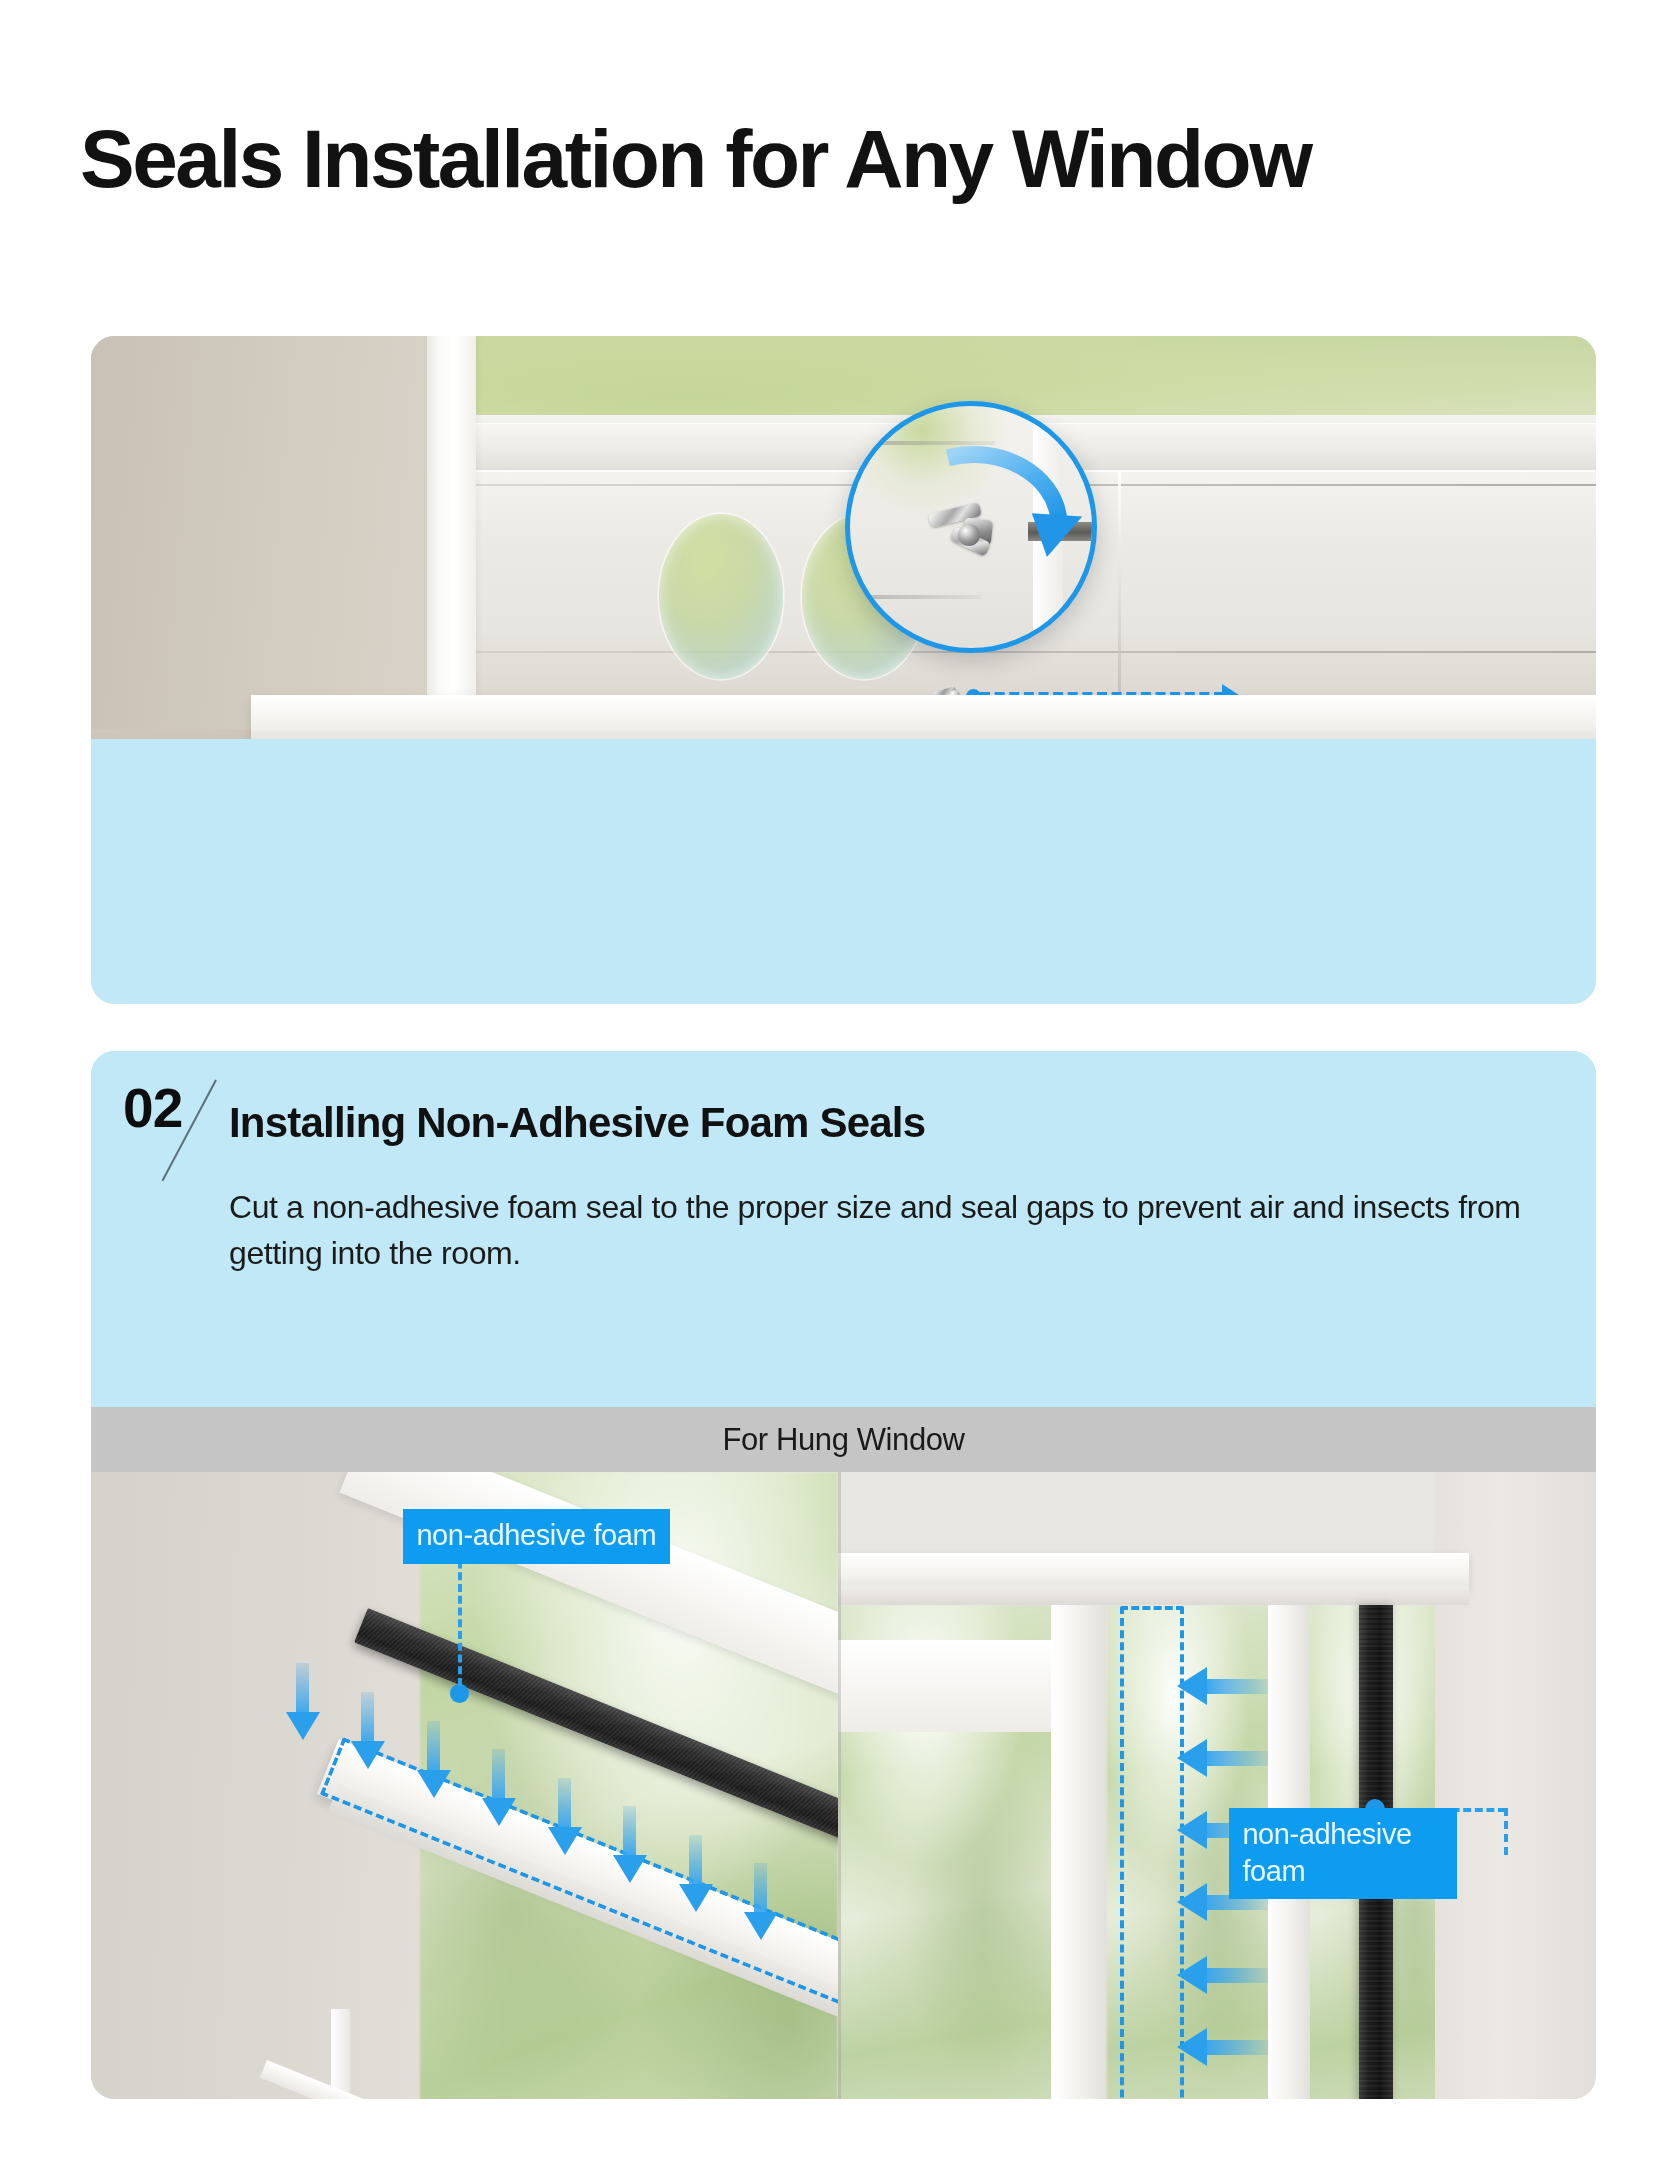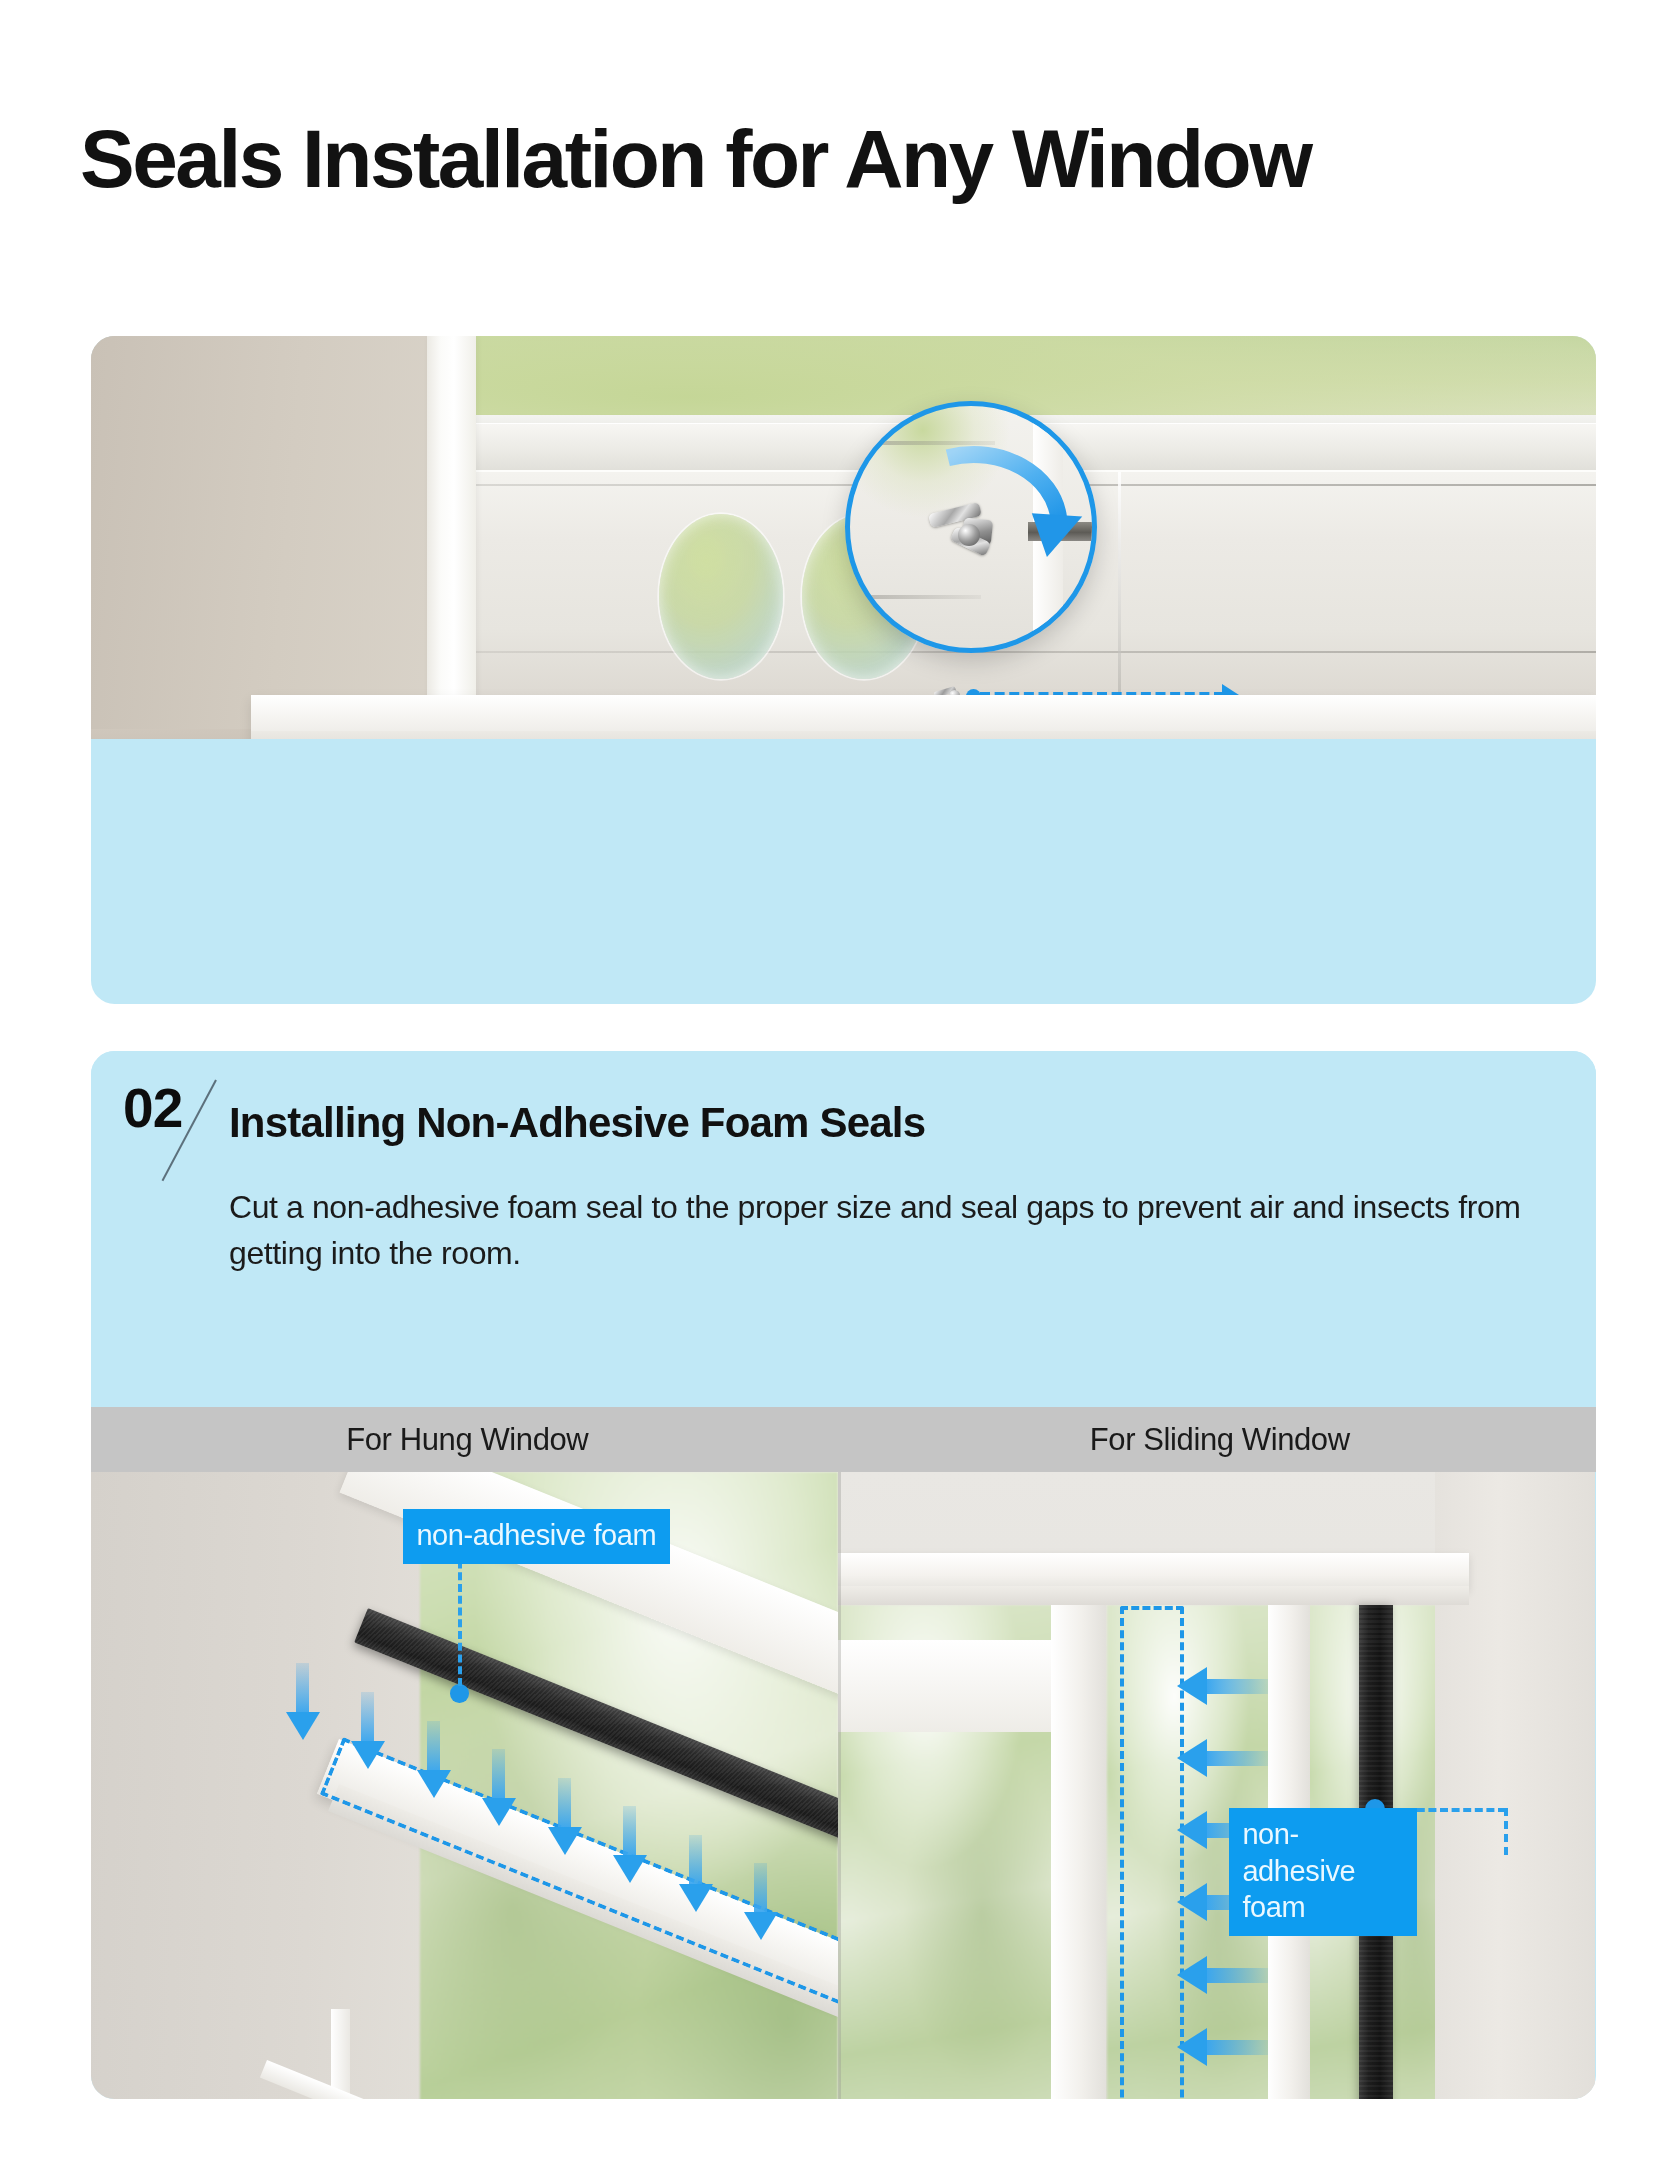--- a/index.html
+++ b/index.html
@@ -366,21 +366,21 @@
   .sl-leader-h{ position:absolute; height:0; border-top:4.2px dashed #2aa0ec; }
   .sl-leader-v{ position:absolute; width:0; border-left:4.2px dashed #2aa0ec; }
 
   
   .callout{
     position:absolute; background:#0d9cf0; color:#eaf8ff;
     font-size:29px; line-height:1.26; letter-spacing:-0.4px;
     padding:8.4px 13.4px 10px 13.4px; white-space:pre-line;
   }
   #callout-hung{ left:312px; top:37px; }
-  #callout-sliding{ left:391px; top:336px; width:188px; }
+  #callout-sliding{ left:391px; top:336px; width:228px; }
 
   .seam{
     position:absolute; left:747px; top:0; width:2.5px; height:100%;
     background:rgba(150,148,142,.35);
   }
 </style>
 </head>
 <body>
 
 <div class="page-title">Seals Installation for Any Window</div>
@@ -448,21 +448,20 @@
     <div class="step-num">02</div>
     <div class="step-slash"></div>
     <div class="step-body">
       <div class="step-title">Installing Non-Adhesive Foam Seals</div>
       <div class="step-desc">Cut a non-adhesive foam seal to the proper size and seal gaps to prevent air and insects from getting into the room.</div>
     </div>
   </div>
 
   <div class="s2-labelbar">
     <div>For Hung Window</div>
-    <div>For Sliding Window</div>
   </div>
 
   <div class="photo" id="photo-02">
 
     <div class="s2-half s2-left">
       <div class="h-wall"></div>
       <div class="h-glassarea"></div>
       <div class="h-muntin-v"></div>
       <div class="h-muntin"></div>
       <div class="h-upper-sash"></div>

